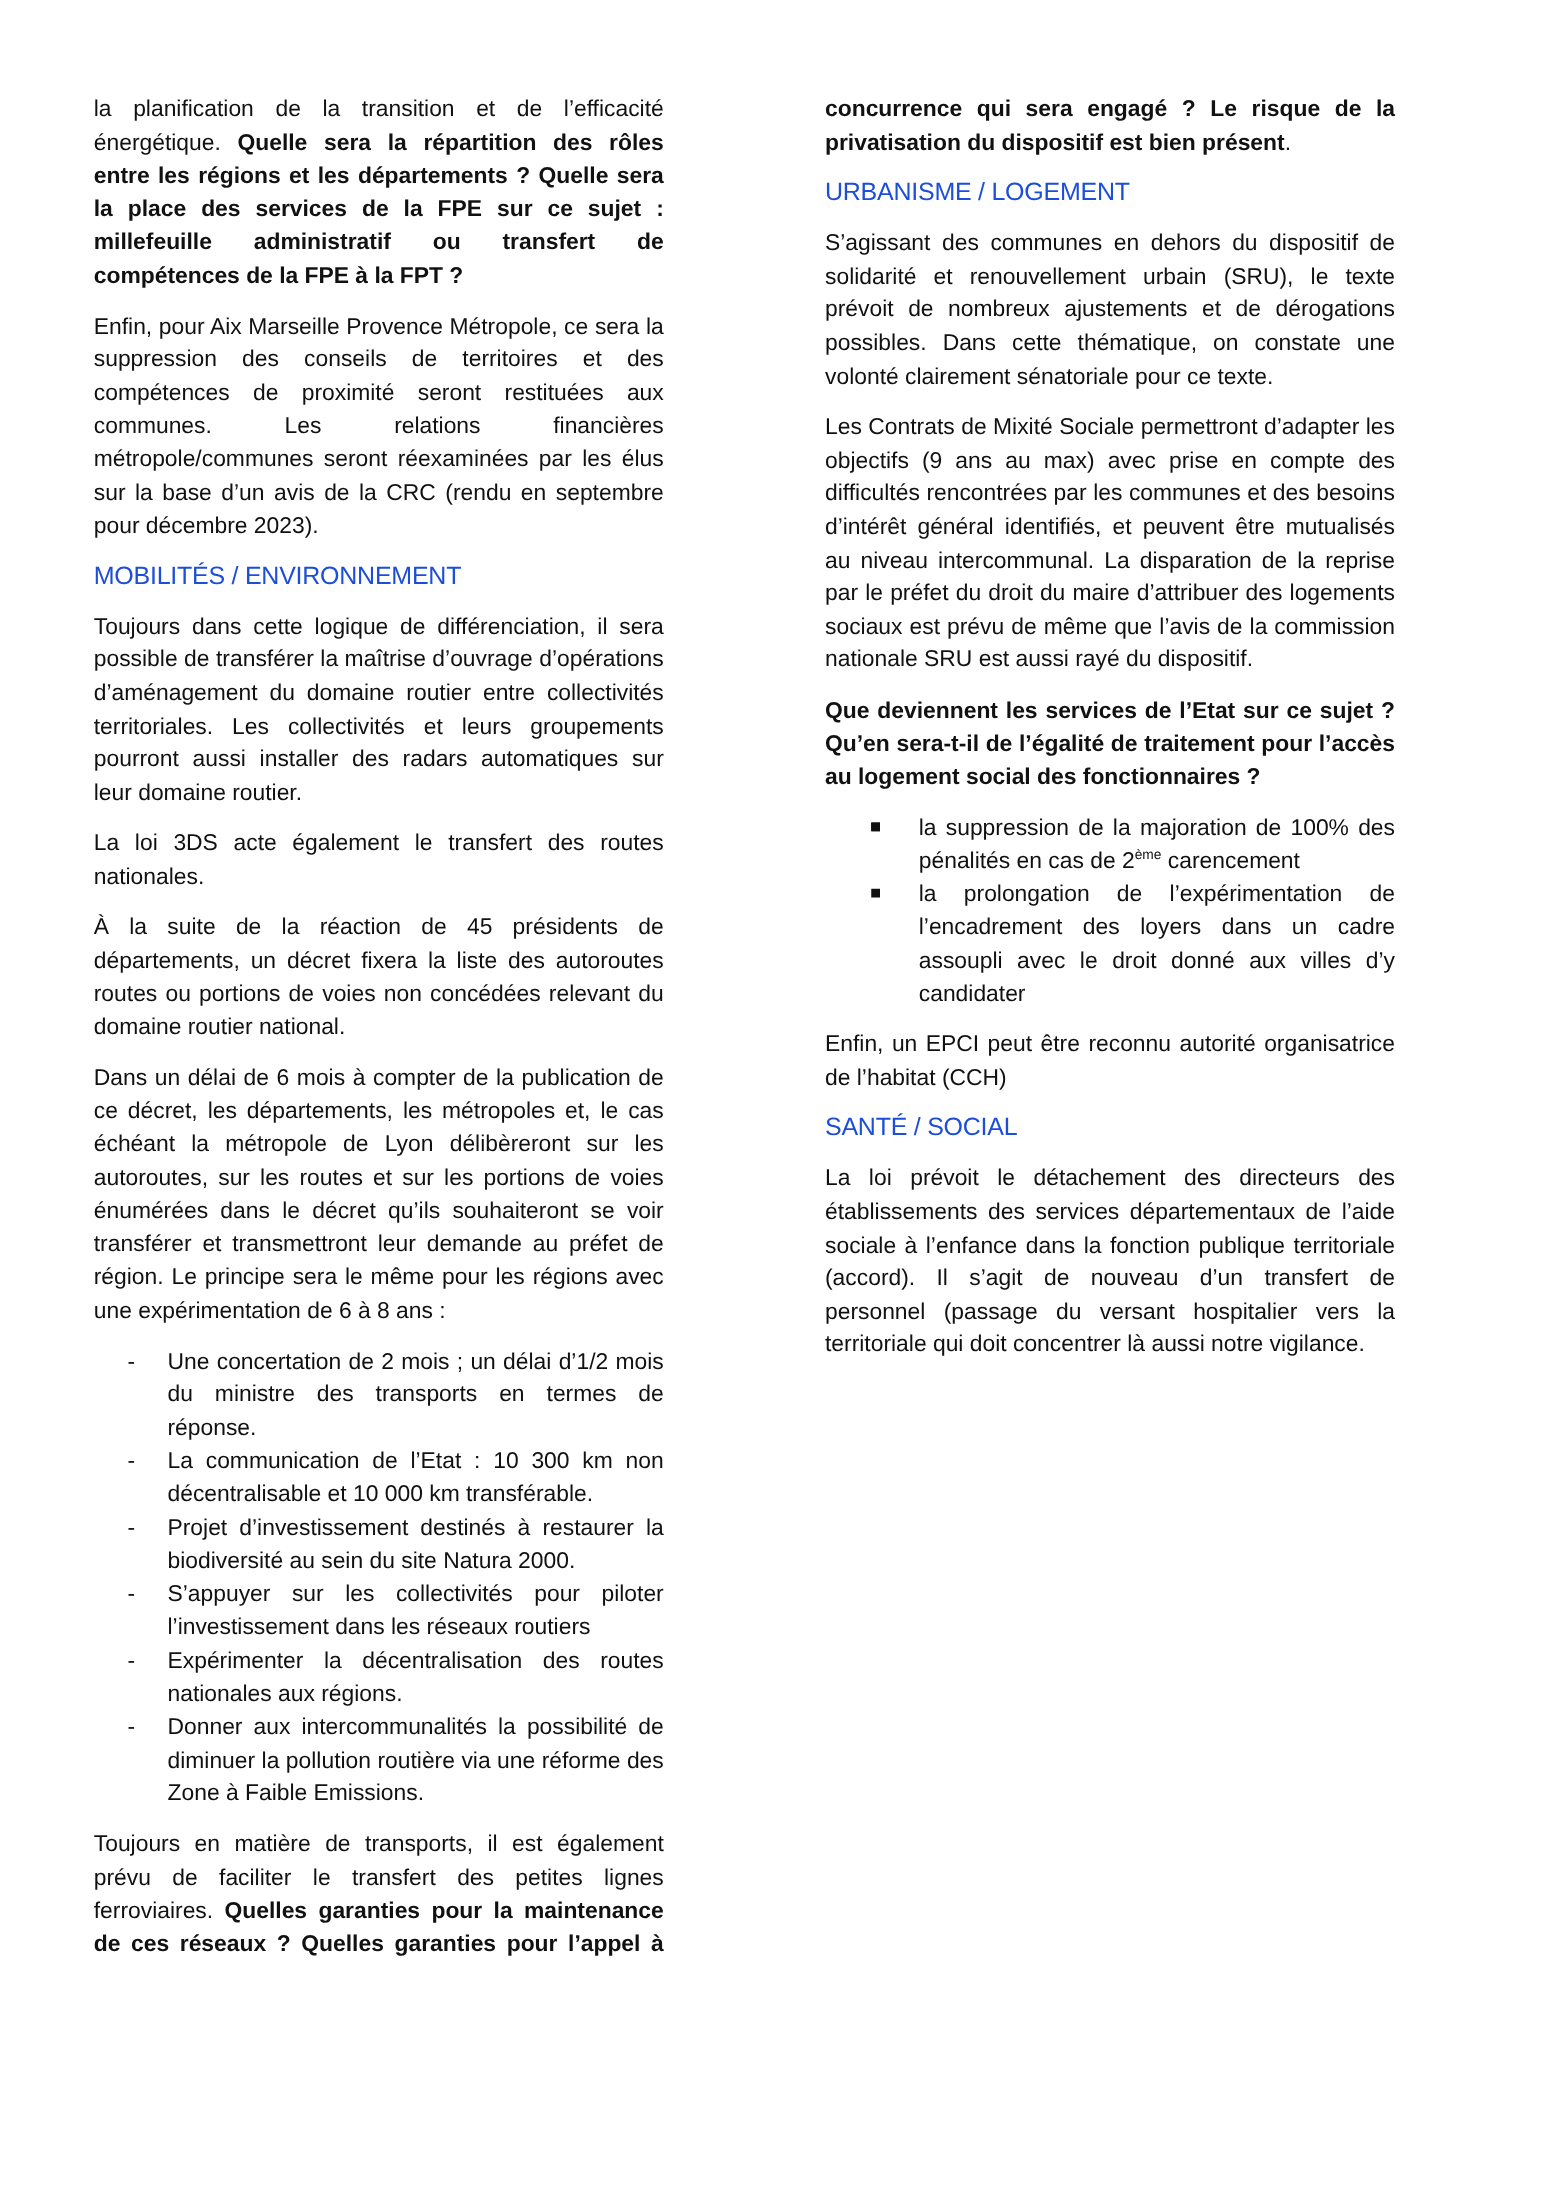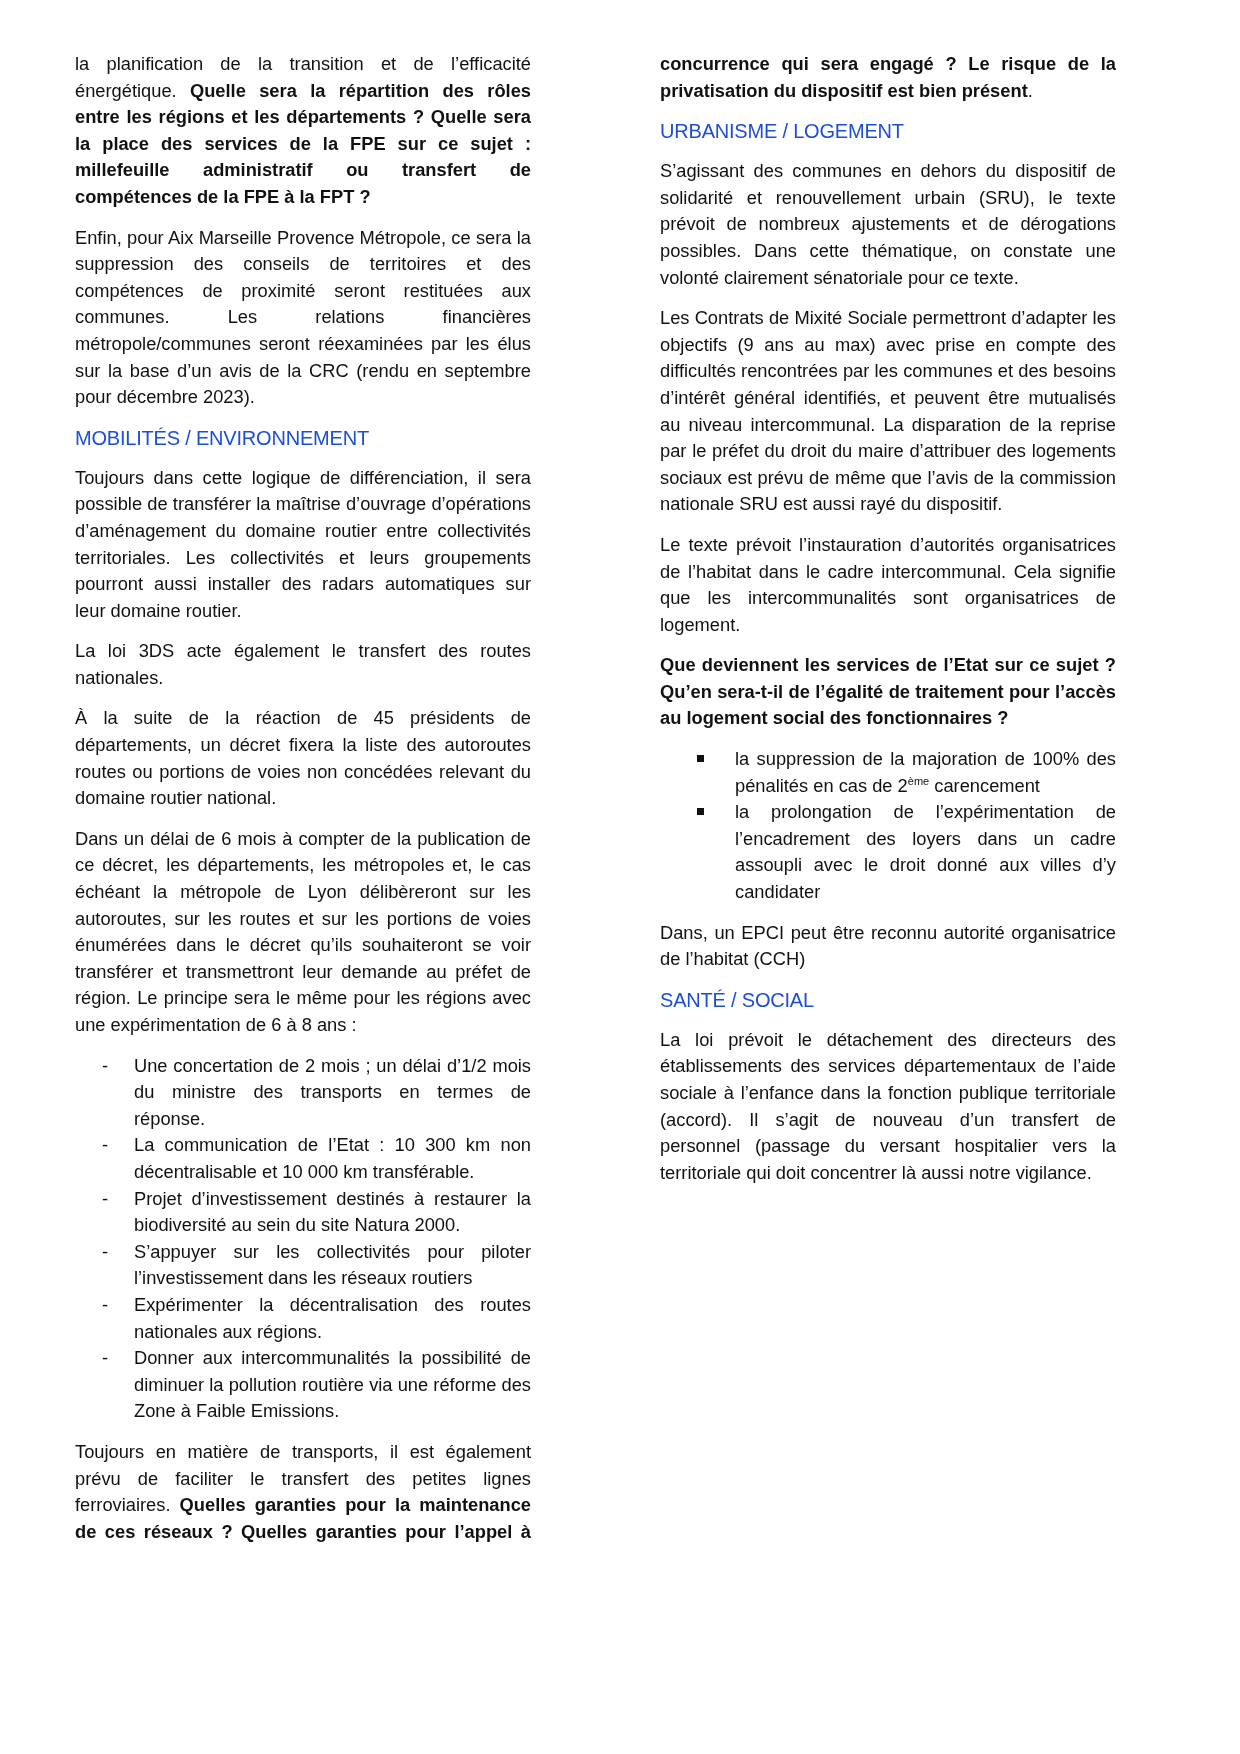--- a/index.html
+++ b/index.html
@@ -1,18 +1,18 @@
 <!DOCTYPE html>
 <html><head>
 <meta charset="utf-8">
 <style>
   html, body { margin: 0; padding: 0; background: #ffffff; }
   body { width: 1240px; height: 1754px; position: relative; overflow: hidden;
          font-family: "Liberation Sans", sans-serif; color: #111; }
-  .col { position: absolute; top: 51px; width: 456px; font-size: 18.3px; line-height: 26.6px; }
+  .col { position: absolute; top: 74px; width: 456px; font-size: 18.3px; line-height: 26.6px; }
   .col-left { left: 75px; }
   .col-right { left: 660px; }
   p { margin: 0 0 14px 0; text-align: justify; }
   .bold { font-weight: bold; }
   .heading { color: #1d4ed8; font-size: 20px; margin: 2px 0 14px 0; line-height: 26px; letter-spacing: -0.2px; }
   ul { margin: 0 0 14px 0; padding: 0; list-style: none; }
   ul.dash li { position: relative; padding-left: 59px; text-align: justify; }
   ul.dash li .mark { position: absolute; left: 27px; top: 0; }
   ul.square li { position: relative; padding-left: 75px; text-align: justify; }
   ul.square li .mark { position: absolute; left: 37px; top: 9px; width: 7px; height: 7px; background: #111; }
@@ -45,23 +45,22 @@
   </p>
 </div>
 
 <div class="col col-right">
   <p>
     <span class="bold">concurrence qui sera engagé ? Le risque de la privatisation du dispositif est bien présent</span><span>.</span>
   </p>
   <div class="heading">URBANISME / LOGEMENT</div>
   <p>S’agissant des communes en dehors du dispositif de solidarité et renouvellement urbain (SRU), le texte prévoit de nombreux ajustements et de dérogations possibles. Dans cette thématique, on constate une volonté clairement sénatoriale pour ce texte.</p>
   <p>Les Contrats de Mixité Sociale permettront d’adapter les objectifs (9 ans au max) avec prise en compte des difficultés rencontrées par les communes et des besoins d’intérêt général identifiés, et peuvent être mutualisés au niveau intercommunal. La disparation de la reprise par le préfet du droit du maire d’attribuer des logements sociaux est prévu de même que l’avis de la commission nationale SRU est aussi rayé du dispositif.</p>
-  <p>Le texte prévoit l’instauration d’autorités organisatrices de l’habitat dans le cadre intercommunal. Cela signifie que les intercommunalités sont organisatrices de logement.</p>
   <p class="bold">Que deviennent les services de l’Etat sur ce sujet ? Qu’en sera-t-il de l’égalité de traitement pour l’accès au logement social des fonctionnaires ?</p>
   <ul class="square">
     <li><span class="mark"></span></li>
     <li><span class="mark"></span><span>la suppression de la majoration de 100% des pénalités en cas de 2</span><sup>ème</sup><span> carencement</span></li>
     <li><span class="mark"></span><span>la prolongation de l’expérimentation de l’encadrement des loyers dans un cadre assoupli avec le droit donné aux villes d’y candidater</span></li>
   </ul>
-  <p>Dans, un EPCI peut être reconnu autorité organisatrice de l’habitat (CCH)</p>
+  <p>Enfin, un EPCI peut être reconnu autorité organisatrice de l’habitat (CCH)</p>
   <div class="heading">SANTÉ / SOCIAL</div>
   <p class="last">La loi prévoit le détachement des directeurs des établissements des services départementaux de l’aide sociale à l’enfance dans la fonction publique territoriale (accord). Il s’agit de nouveau d’un transfert de personnel (passage du versant hospitalier vers la territoriale qui doit concentrer là aussi notre vigilance.</p>
 </div>
 
 </body></html>

